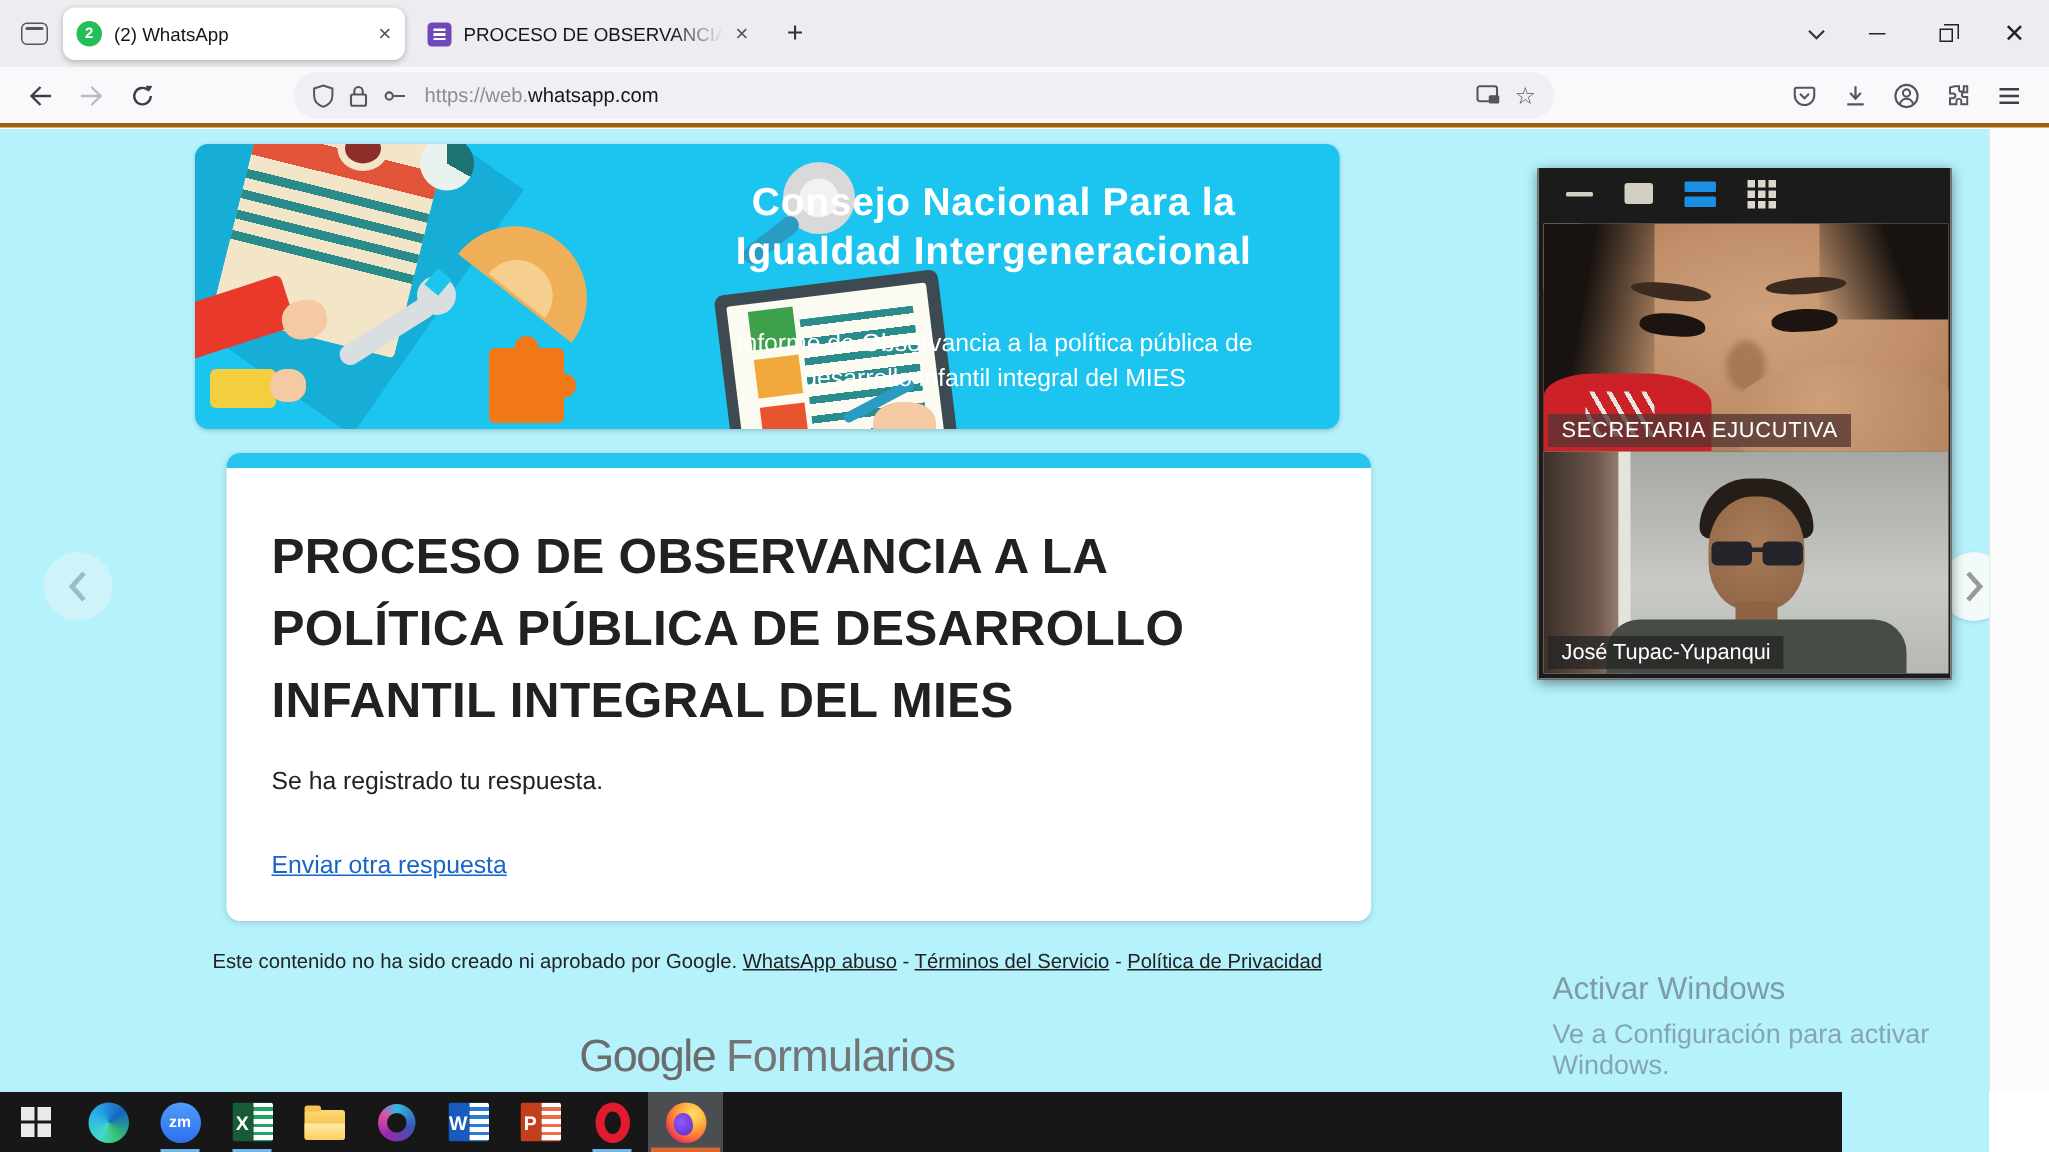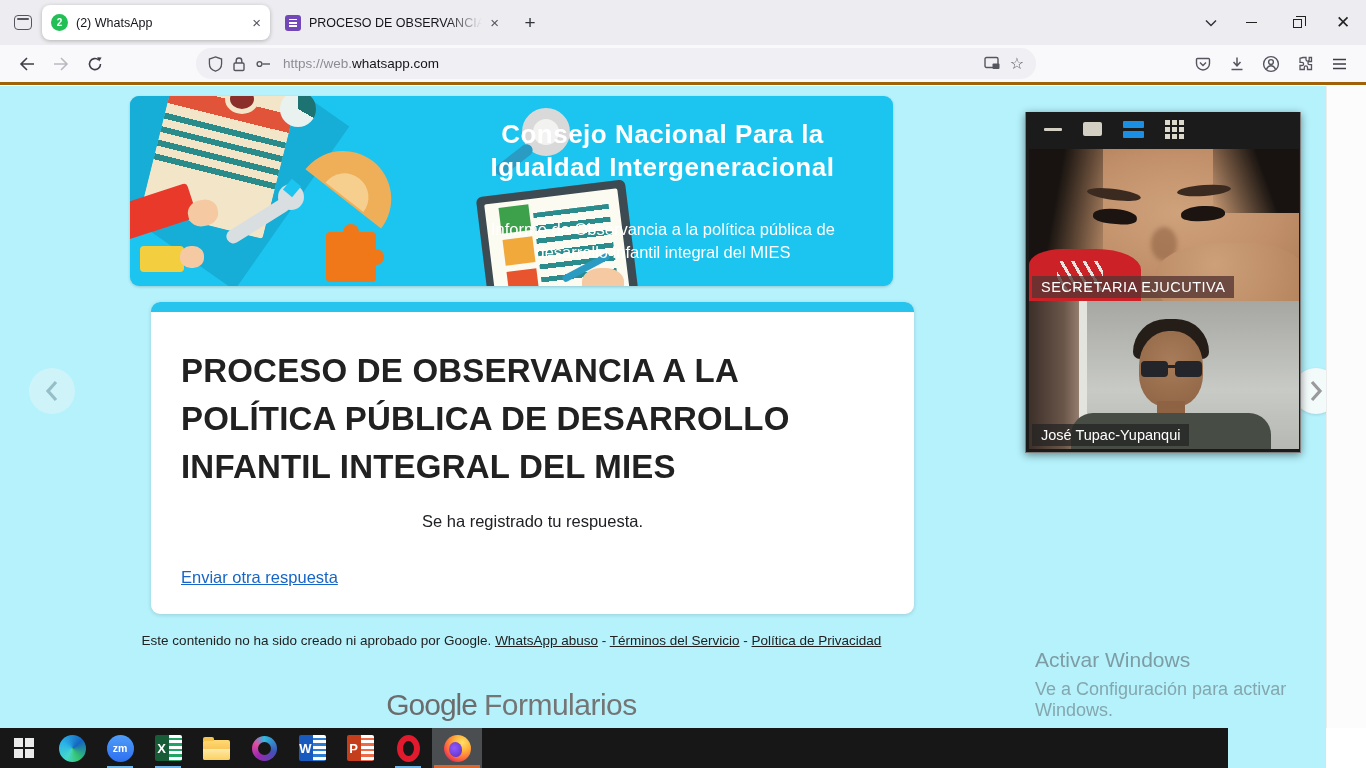--- a/index.html
+++ b/index.html
@@ -82,21 +82,21 @@
   .il-cliplines { left:408px; top:112px; width:76px; height:86px; transform:rotate(-7deg);
     background:repeating-linear-gradient(180deg,#2a8c8c 0 5px, transparent 5px 13px); }
   .il-pen { left:430px; top:168px; width:52px; height:7px; background:#2a9cc4; transform:rotate(-28deg); border-radius:3px; }
   .il-penhand { left:452px; top:172px; width:42px; height:30px; border-radius:45%; background:#f5c9a2; }
 
   
   .card { position:absolute; top:216px; left:0; width:763px; height:312px; background:#fff; border-radius:9px; box-shadow:0 1px 4px rgba(0,0,0,.15);margin-left:21px; }
   .card-topbar { height:10px; background:#27c5ee; border-radius:9px 9px 0 0; }
   .card-body { padding:35px 30px 0; }
   .form-title { font-size:33px; font-weight:bold; color:#212121; line-height:48px; letter-spacing:.2px; }
-  .confirm-text { margin-top:21px; font-size:16.5px; color:#202124;text-align:center; }
+  .confirm-text { margin-top:21px; font-size:16.5px; color:#202124; }
   .resubmit { display:inline-block; margin-top:37px; font-size:16.5px; color:#1765c6; text-decoration:underline; cursor:pointer; }
 
   
   .form-footer { position:absolute; top:546px; left:0; width:763px; text-align:center; font-size:13.5px; color:#222; line-height:17px; }
   .form-footer a { color:#222; text-decoration:underline; cursor:pointer; }
   .glogo { position:absolute; top:602px; left:0; width:763px; text-align:center; }
   .glogo .g1 { font-size:30px; color:#6c6c6c; font-weight:500; letter-spacing:-1px; }
   .glogo .g2 { font-size:30px; color:#757575; font-weight:300; margin-left:7px; letter-spacing:-.5px; }
 
   

